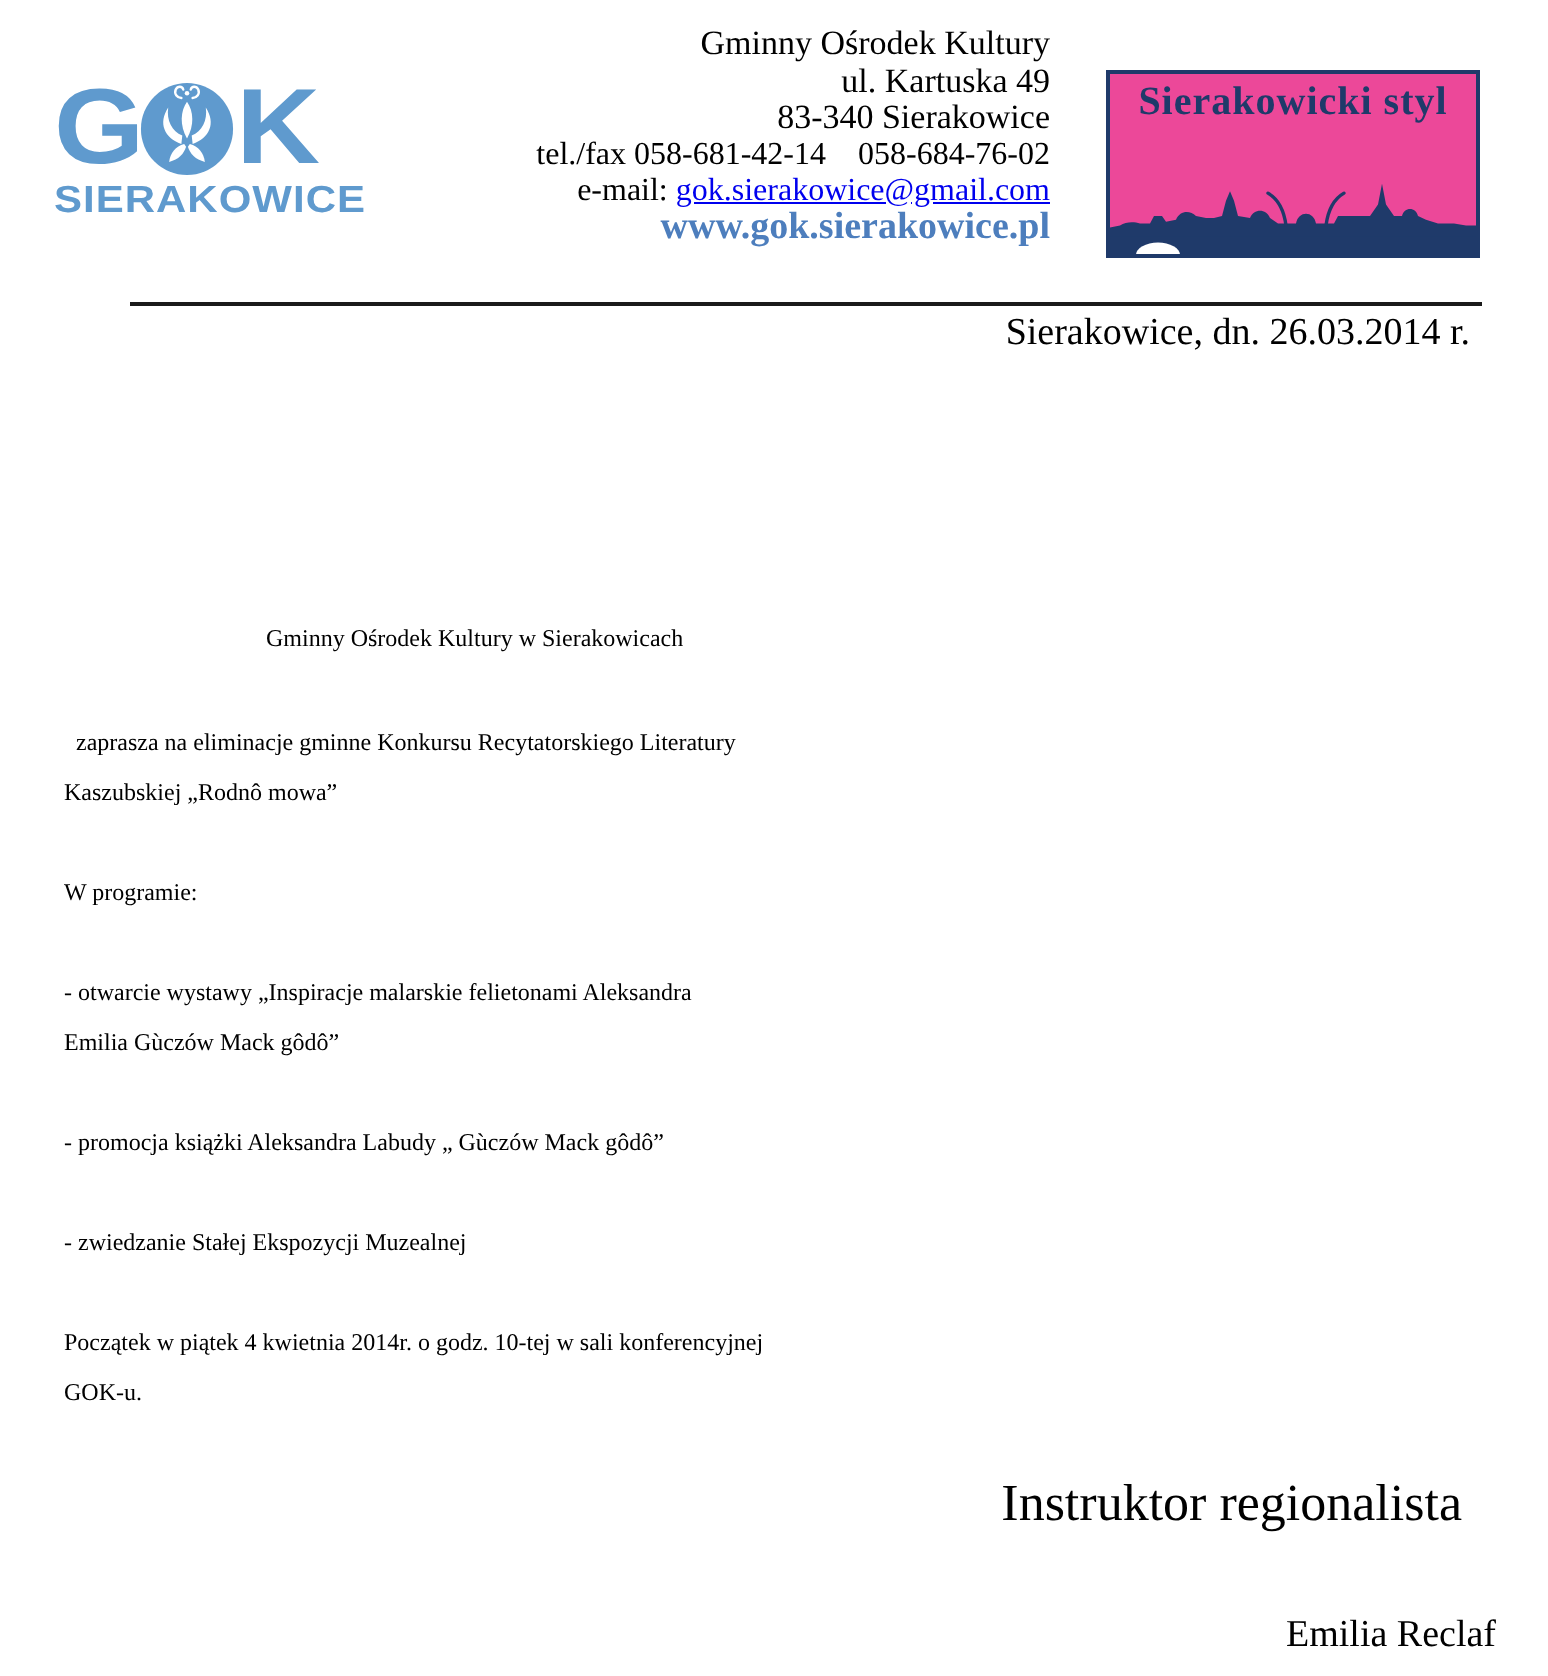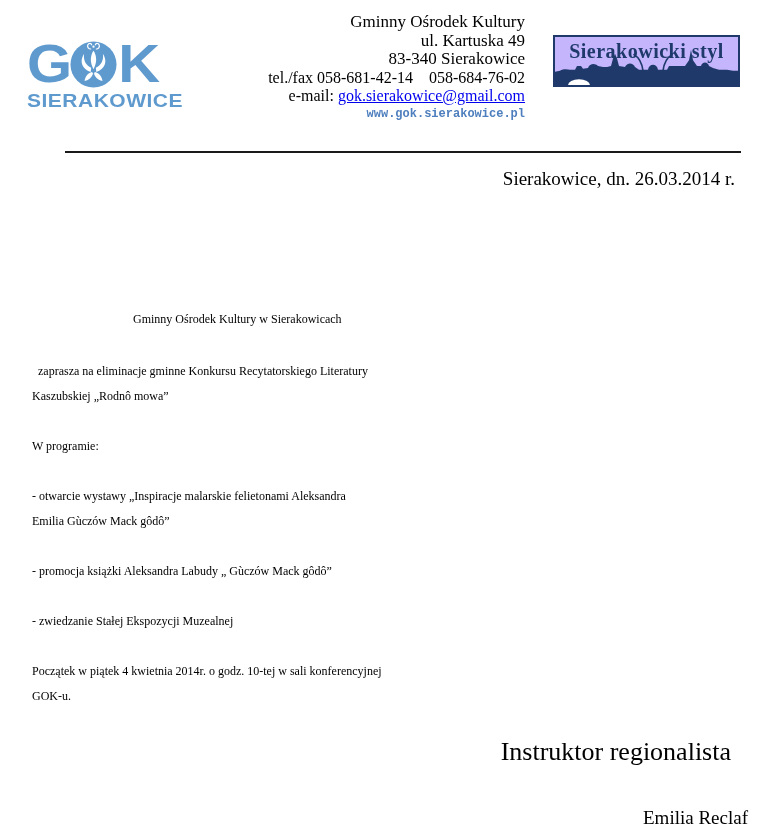--- a/index.html
+++ b/index.html
@@ -33,38 +33,38 @@
     font-weight:bold;font-size:21px;letter-spacing:0.5px;
     margin-top:1px;transform:scaleY(0.9);transform-origin:top left;
   }
 
   
   .header-center{position:absolute;left:215px;top:13px;width:310px;text-align:right;}
   .hc-line{font-size:17px;line-height:18.5px;}
   .hc-tel{font-size:16px;line-height:18px;white-space:pre;}
   .hc-email{font-size:16px;line-height:18px;}
   .hc-email a{color:var(--link-blue);text-decoration:underline;}
-  .hc-site{font-size:12px;line-height:18px;font-family:Liberation Mono, monospace;}
+  .hc-site{font-size:19px;line-height:18px;}
   .hc-site a{color:var(--site-blue);font-weight:bold;text-decoration:none;}
 
   
   .styl-box{
-    position:absolute;left:553px;top:35px;width:187px;height:52px;
-    border:2px solid var(--navy);box-sizing:border-box;background:#c4b5fd;overflow:hidden;
+    position:absolute;left:553px;top:35px;width:187px;height:94px;
+    border:2px solid var(--navy);box-sizing:border-box;background:#ec4899;overflow:hidden;
   }
   .styl-title{
     font-family:"Liberation Serif", serif;font-weight:bold;
     color:var(--navy);font-size:20px;line-height:22px;
     text-align:center;margin-top:3px;letter-spacing:0.5px;
   }
   .styl-skyline{position:absolute;left:0;bottom:0;width:183px;height:38px;display:block;}
 
   
   .rule{position:absolute;left:65px;top:151px;width:676px;height:2px;background:#1a1a1a;}
-  .dateline{position:absolute;top:168px;left:0;width:735px;text-align:right;font-size:19px;}
+  .dateline{position:absolute;top:156px;left:0;width:735px;text-align:right;font-size:19px;}
 
   
   .body-block{position:absolute;left:32px;top:307px;width:712px;font-size:12px;line-height:25px;}
   .doc-heading{margin:0 0 27px 101px;white-space:pre;}
   .para{margin:0 0 25px 0;}
   .line{white-space:pre;}
 
   
   .sig-role{position:absolute;top:737px;left:0;width:731px;text-align:right;font-size:26px;}
   .sig-name{position:absolute;top:807px;left:0;width:735px;text-align:right;font-size:19px;margin-left:13px;}

